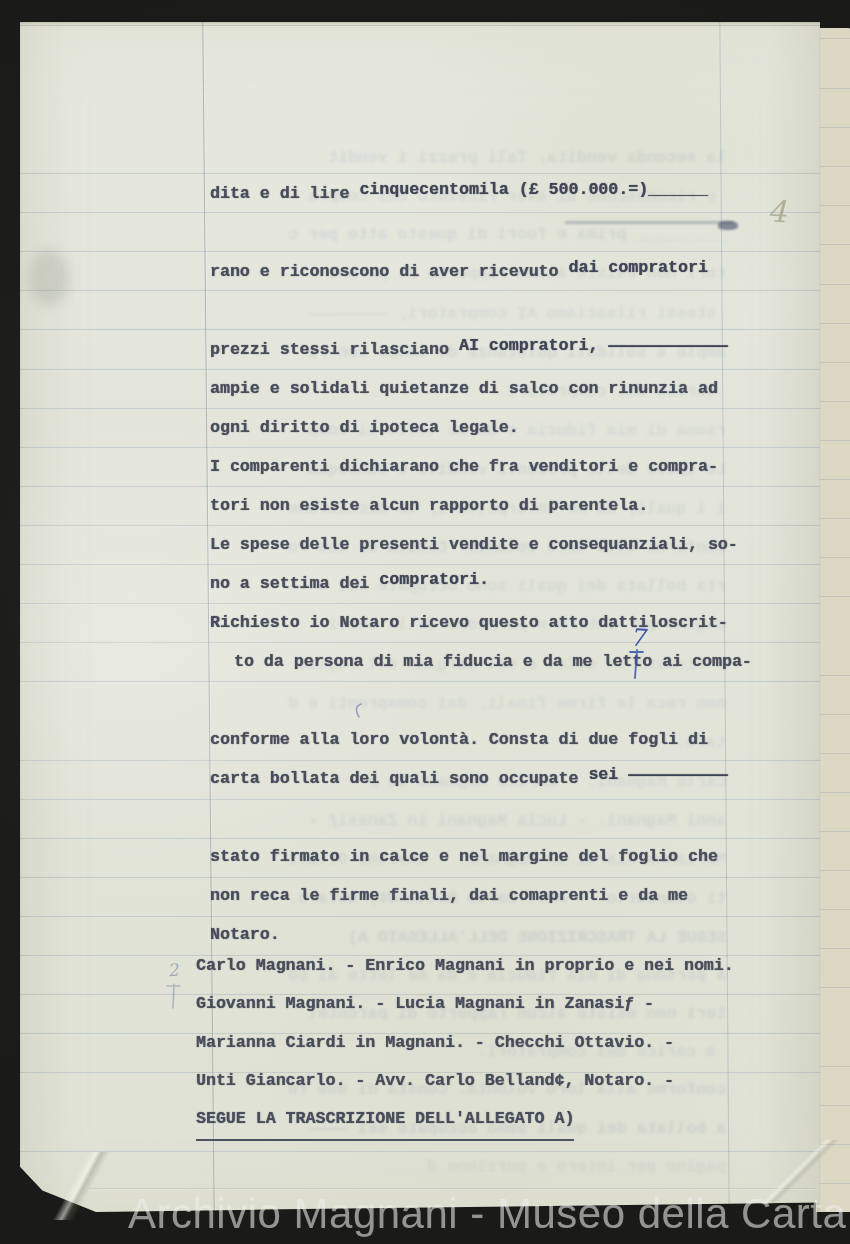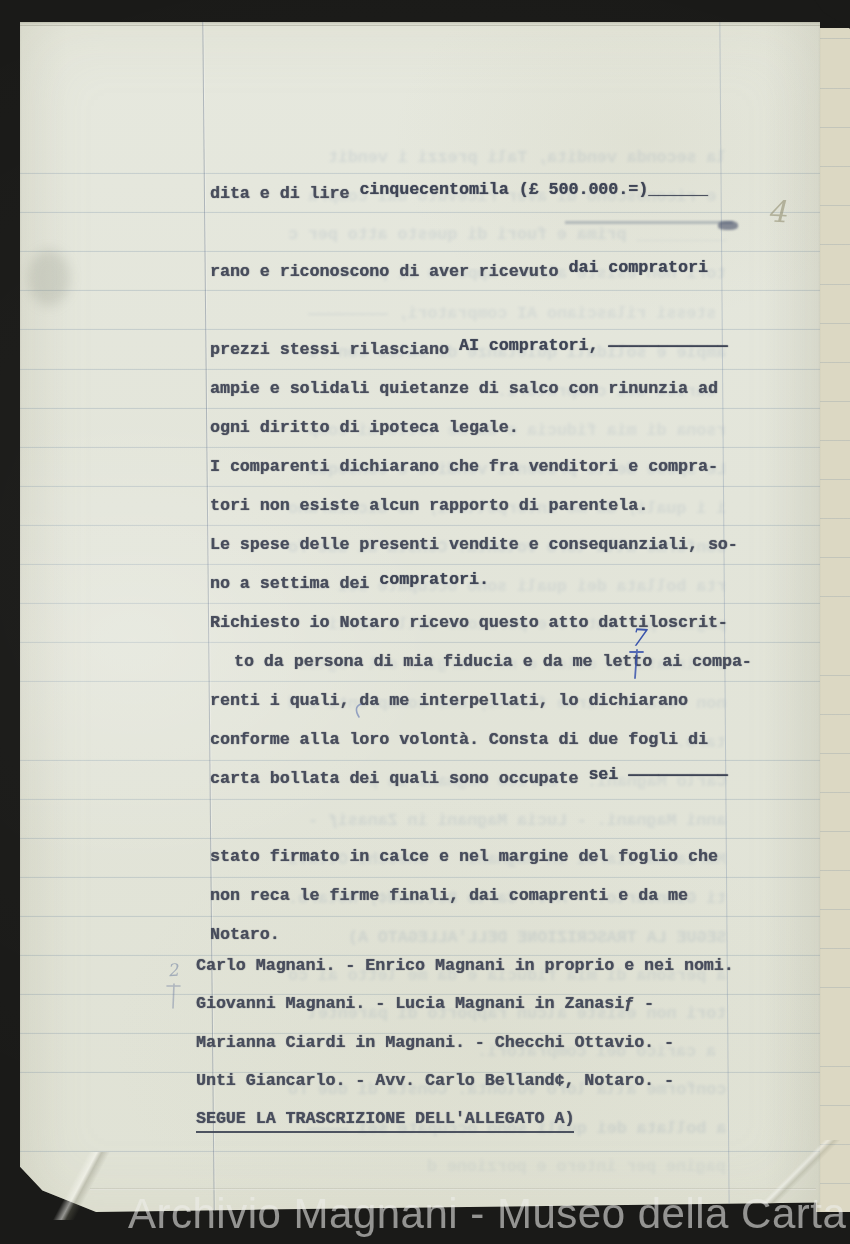--- a/index.html
+++ b/index.html
@@ -61,21 +61,21 @@
   .typed-layer{position:absolute; inset:0; filter:blur(.28px); z-index:10;}
   .tline{
     position:absolute; white-space:pre; line-height:1;
     font-family:"Liberation Mono", monospace; font-weight:700; font-size:16.6px;
     color:#484d5c;
     text-shadow:0 0 1px rgba(72,77,92,.70), .5px .3px .8px rgba(72,77,92,.45);
   }
   .seg-b{}
   .seg-f{display:inline-block; transform:translateY(-4px); color:#3f4556;}
   .seg-l{color:rgba(95,105,130,.60); text-shadow:0 0 1px rgba(95,105,130,.4);}
-  .seg-u{border-bottom:2.2px solid rgba(64,70,86,.92); padding-bottom:3px;}
+  .seg-u{border-bottom:2.2px solid rgba(64,70,86,.92); padding-bottom:11px;}
 
   
   .bleed-layer{position:absolute; inset:0; z-index:5; pointer-events:none;}
   .bleed{
     position:absolute; white-space:pre; line-height:1;
     font-family:"Liberation Mono", monospace; font-weight:700; font-size:16.6px;
     color:#54719a; transform:scaleX(-1); filter:blur(1.8px);
   }
   .ghost-line{position:absolute; left:565px; top:221px; width:168px; height:3px;
     background:rgba(70,85,115,.30); filter:blur(1px); z-index:6;}
@@ -156,21 +156,20 @@
       <div class="tline" style="left: 210px; top: 264px;"><span class="seg-b">rano e riconoscono di aver ricevuto </span><span class="seg-f">dai compratori</span></div>
       <div class="tline" style="left: 210px; top: 342px;"><span class="seg-b">prezzi stessi rilasciano </span><span class="seg-f">AI compratori, </span><span class="seg-f">————————————</span></div>
       <div class="tline" style="left: 210px; top: 381px;"><span class="seg-b">ampie e solidali quietanze di salco con rinunzia ad</span></div>
       <div class="tline" style="left: 210px; top: 420px;"><span class="seg-b">ogni diritto di ipoteca legale.</span></div>
       <div class="tline" style="left: 210px; top: 459px;"><span class="seg-b">I comparenti dichiarano che fra venditori e compra-</span></div>
       <div class="tline" style="left: 210px; top: 498px; font-family: Liberation Mono, monospace;"><span class="seg-b">tori non esiste alcun rapporto di parentela.</span></div>
       <div class="tline" style="left: 210px; top: 537px;"><span class="seg-b">Le spese delle presenti vendite e consequanziali, so-</span></div>
       <div class="tline" style="left: 210px; top: 576px;"><span class="seg-b">no a settima dei </span><span class="seg-f">compratori.</span></div>
       <div class="tline" style="left: 210px; top: 615px;"><span class="seg-b">Richiesto io Notaro ricevo questo atto dattiloscrit-</span></div>
       <div class="tline" style="left: 210px; top: 654px; padding-left: 24px;"><span class="seg-b">to da persona di mia fiducia e da me letto ai compa-</span></div>
-      <div class="tline" style="left: 210px; top: 693px;"><span class="seg-b">renti i quali, da me interpellati, lo dichiarano</span></div>
       <div class="tline" style="left: 210px; top: 732px;"><span class="seg-b">conforme alla loro volontà. Consta di due fogli di</span></div>
       <div class="tline" style="left: 210px; top: 771px;"><span class="seg-b">carta bollata dei quali sono occupate </span><span class="seg-f">sei ——————————</span></div>
       <div class="tline" style="left: 210px; top: 849px;"><span class="seg-b">stato firmato in calce e nel margine del foglio che</span></div>
       <div class="tline" style="left: 210px; top: 888px;"><span class="seg-b">non reca le firme finali, dai comaprenti e da me</span></div>
       <div class="tline" style="left: 210px; top: 927px;"><span class="seg-b">Notaro.</span></div>
       <div class="tline" style="left: 196px; top: 958px;"><span class="seg-b">Carlo Magnani. - Enrico Magnani in proprio e nei nomi.</span></div>
       <div class="tline" style="left: 196px; top: 996px;"><span class="seg-b">Giovanni Magnani. - Lucia Magnani in Zanasiƒ -</span></div>
       <div class="tline" style="left: 196px; top: 1035px;"><span class="seg-b">Marianna Ciardi in Magnani. - Checchi Ottavio. -</span></div>
       <div class="tline" style="left: 196px; top: 1073px; font-family: Liberation Mono, monospace;"><span class="seg-b">Unti Giancarlo. - Avv. Carlo Belland¢, Notaro. -</span></div>
       <div class="tline" style="left: 196px; top: 1111px;"><span class="seg-u">SEGUE LA TRASCRIZIONE DELL'ALLEGATO A)</span></div>

